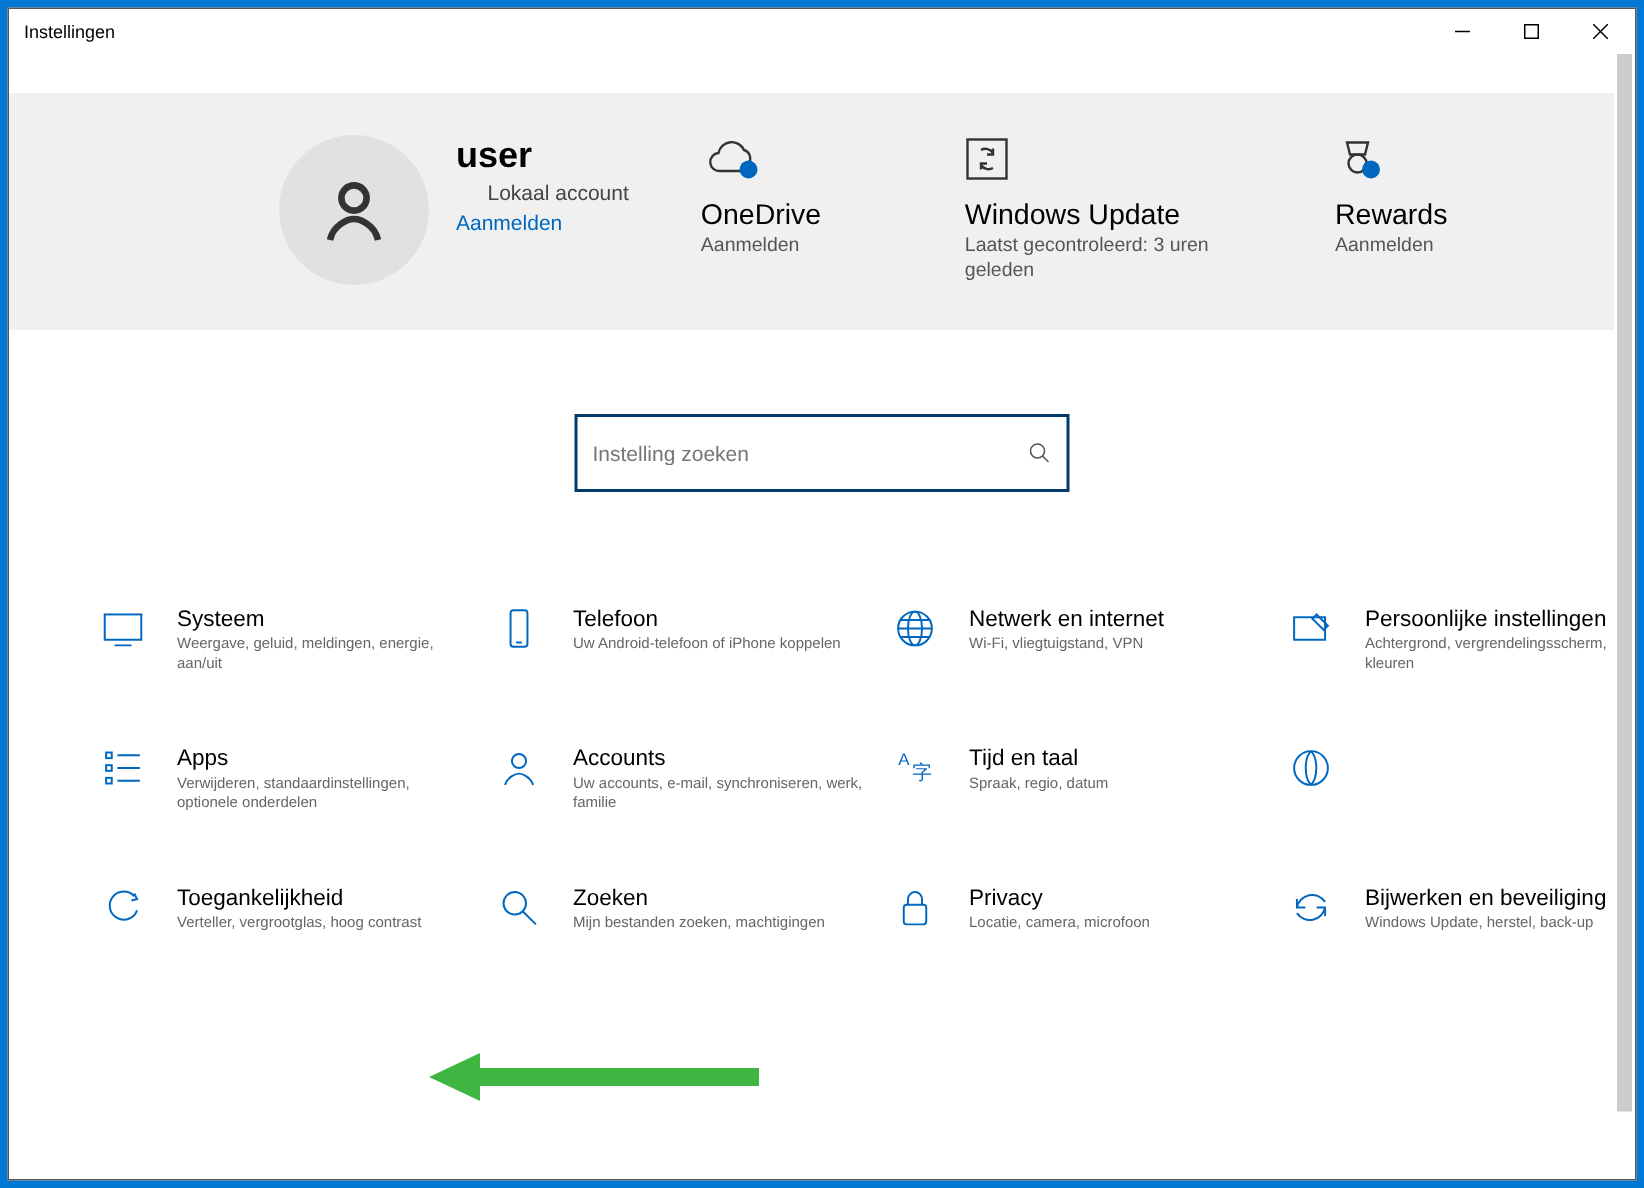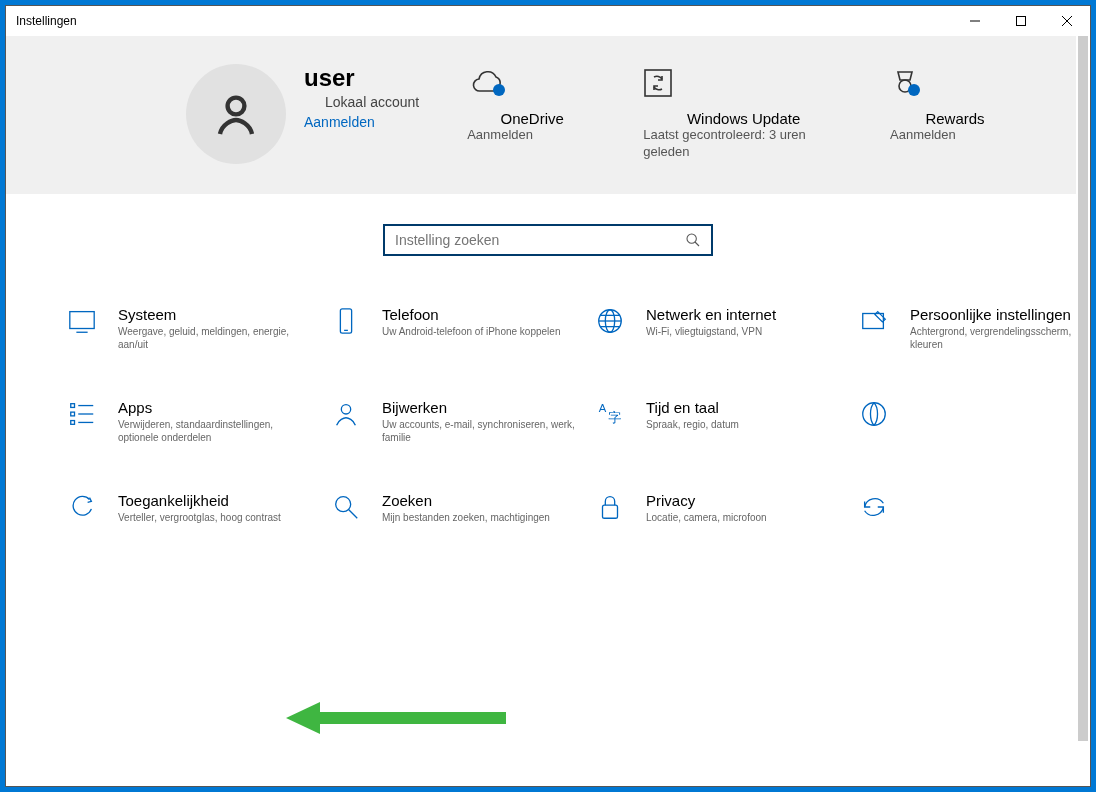--- a/index.html
+++ b/index.html
@@ -1,39 +1,39 @@
 <!DOCTYPE html>
 <html><head>
 <meta charset="utf-8">
 <style>
 * { margin:0; padding:0; box-sizing:border-box; font-family:"Segoe UI",Arial,sans-serif; }
 body { background:#0078d4; display:flex; align-items:center; justify-content:center; width:1096px; height:792px; }
-.window { position:relative; background:#fff; width:1086px; height:782px; border:1px solid #555; display:flex; flex-direction:column; overflow:hidden; }
+.window { position:relative; background:#fff; width:1086px; height:782px; border:1px solid #555; display:flex; flex-direction:column; overflow:hidden;gap:26px; }
 .titlebar { height:30px; background:#fff; display:flex; align-items:center; justify-content:space-between; padding-left:10px; }
 .title { font-size:12px; color:#000; }
 .winctl { display:flex; }
 .winbtn { width:46px; height:30px; display:flex; align-items:center; justify-content:center; color:#000; }
 .winbtn svg { width:10px; height:10px; }
 .header { background:#f0f0f0; padding:28px 40px 30px; display:flex; align-items:center; gap:48px; }
 .usercluster { display:flex; align-items:flex-start; gap:18px; flex:0 0 auto; margin-left:140px; }
 .avatar { width:100px; height:100px; border-radius:50%; background:#e1e1e1; display:flex; align-items:center; justify-content:center; }
 .avatar svg { width:48px; height:48px; stroke:#333; fill:none; stroke-width:2.2; }
 .userinfo { display:flex; flex-direction:column; }
 .uname { font-size:24px; font-weight:700; }
 .uacct { font-size:14px; color:#444; margin-top:2px;margin-left:21px; }
 .usign { font-size:14px; color:#0067c0; margin-top:4px; cursor:pointer; }
 .headcards { display:flex; gap:46px; margin-left:auto; margin-right:30px; }
 .hcard { display:flex; flex-direction:column; min-width:130px; }
 .hicon { height:36px; position:relative; }
 .hicon svg { position:absolute; }
 .hicon .dot { width:12px; height:12px; border-radius:50%; background:#0067c0; position:absolute; }
-.htitle { font-size:15px; color:#000; margin-top:6px;text-align:center; }
+.htitle { font-size:19px; color:#000; margin-top:6px; }
 .hsub { font-size:13px; color:#555; line-height:1.3; }
 .searchwrap { display:flex; justify-content:center; padding:30px 0 20px; background:#fff; }
-.searchbox { width:330px; height:32px; border:2px solid #003a6b; display:flex; align-items:center; padding:0 10px; }
+.searchbox { width:330px; height:52px; border:2px solid #003a6b; display:flex; align-items:center; padding:0 10px; }
 .searchbox input { flex:1; border:none; outline:none; font-size:14px; color:#777; background:transparent; }
 .searchbox svg { width:16px; height:16px; stroke:#555; fill:none; stroke-width:1.6; }
 .grid { display:grid; grid-template-columns:repeat(4,1fr); column-gap:14px; row-gap:48px; padding:30px 30px 30px 30px;margin-left:28px; }
 .tile { display:flex; gap:18px; cursor:pointer; width:250px; }
 .ticon { width:36px; height:36px; flex-shrink:0; display:flex; align-items:flex-start; justify-content:center; }
 .ticon svg { width:30px; height:30px; stroke:#0067c0; fill:none; stroke-width:1.4; }
 .ttext { display:flex; flex-direction:column; }
 .ttitle { font-size:15px; color:#000; }
 .tdesc { font-size:10px; color:#666; margin-top:2px; line-height:1.3; }
 .arrow { position:absolute; left:280px; top:694px; }
@@ -205,21 +205,21 @@
     </div>
 
     <div class="tile">
       <div class="ticon">
           <svg viewBox="0 0 32 32">
             <circle cx="16" cy="11" r="5"></circle>
             <path d="M6 28c2-6 8-8 10-8s8 2 10 8"></path>
           </svg>
         </div>
       <div class="ttext">
-          <span class="ttitle">Bijwerken</span>
+          <span class="ttitle">Accounts</span>
           <span class="tdesc">Uw accounts, e-mail, synchroniseren, werk, familie</span>
         </div>
     </div>
 
     <div class="tile">
       <div class="ticon">
           <svg viewBox="0 0 32 32">
             <text x="4" y="14" font-size="12" fill="#0067c0" stroke="none">A</text>
             <text x="14" y="24" font-size="14" fill="#0067c0" stroke="none">字</text>
           </svg>
@@ -278,20 +278,24 @@
         </div>
     </div>
 
     <div class="tile">
       <div class="ticon">
           <svg viewBox="0 0 32 32">
             <path d="M26 12a11 11 0 0 0-20 4"></path>
             <path d="M6 20a11 11 0 0 0 20-4"></path>
             <path d="M6 10v6h6M26 22v-6h-6"></path>
           </svg>
+        </div>
+      <div class="ttext">
+          <span class="ttitle">Bijwerken en beveiliging</span>
+          <span class="tdesc">Windows Update, herstel, back-up</span>
         </div>
     </div>
 
   </div>
 
   <div class="arrow">
     <svg viewBox="0 0 220 36">
         <polygon points="0,18 34,2 34,12 220,12 220,24 34,24 34,34" fill="#3fb641"></polygon>
       </svg>
   </div>

